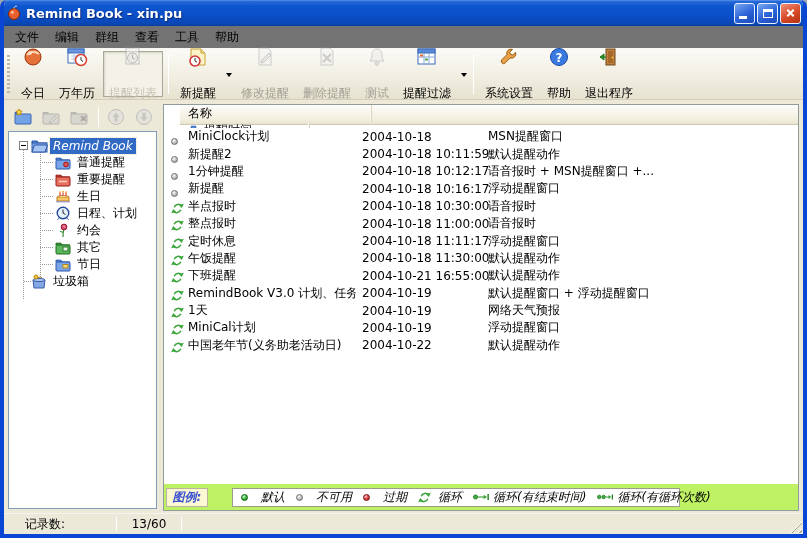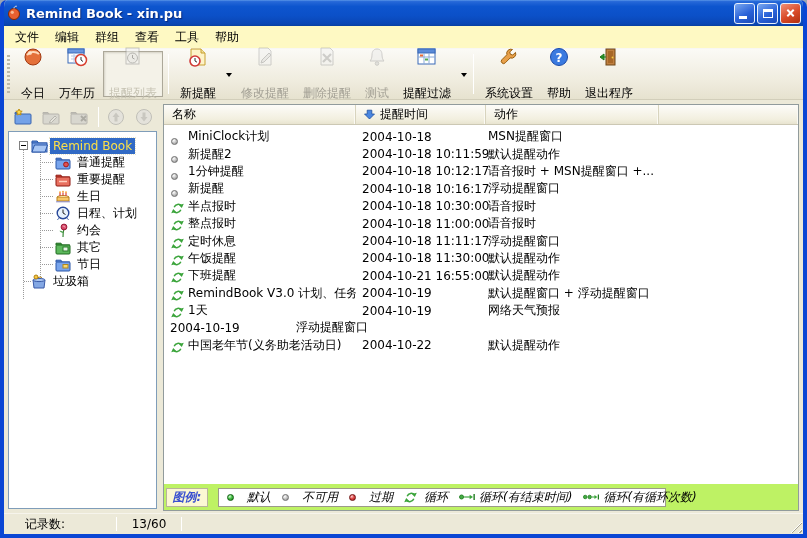--- a/index.html
+++ b/index.html
@@ -24,21 +24,21 @@
     display:flex;align-items:center;justify-content:center;position:relative;cursor:default;}
   .win-btn.min,.win-btn.max{background:linear-gradient(150deg,#7AA8F0,#2A62D8 55%,#1A4AB8);}
   .win-btn.close{background:linear-gradient(150deg,#F09078,#D84A28 55%,#B03010);}
   .g-min{position:absolute;left:4px;bottom:4px;width:8px;height:3px;background:#fff;}
   .g-max{width:10px;height:9px;border:1px solid #fff;border-top:3px solid #fff;}
   .g-close{position:relative;width:11px;height:11px;}
   .g-close::before,.g-close::after{content:"";position:absolute;left:1px;top:4.5px;width:9px;height:2px;background:#fff;}
   .g-close::before{transform:rotate(45deg);}
   .g-close::after{transform:rotate(-45deg);}
   
-  .menubar{position:absolute;left:0;right:0;top:26px;height:22px;display:flex;align-items:center;padding-left:3px;background:#fef9c3;}
+  .menubar{position:absolute;left:0;right:0;top:26px;height:22px;display:flex;align-items:center;padding-left:3px;background:#737373;}
   .menu-item{padding:2px 8px;white-space:nowrap;}
   
   .toolbar{position:absolute;left:0;right:0;top:48px;height:52px;display:flex;align-items:center;
     background:linear-gradient(180deg,#FBFAF6,#F0EDE0 60%,#E6E2CF);border-bottom:1px solid #D2CEBA;border-top:1px solid #F8F7F2;}
   .tb-grip{width:3px;height:38px;margin:0 4px 0 3px;
     background:repeating-linear-gradient(180deg,#BBB8A8 0 2px,rgba(0,0,0,0) 2px 4px);}
   .tb-btn{display:flex;flex-direction:column;align-items:center;justify-content:center;height:46px;
     padding:1px 5px;margin:0 1px;border:1px solid rgba(0,0,0,0);background:none;color:#000;}
   .tb-icon{height:24px;display:flex;align-items:center;justify-content:center;}
   .tb-label{margin-top:17px;white-space:nowrap;}
@@ -62,42 +62,42 @@
   .vline{position:absolute;border-left:1px dotted #9A9A9A;}
   .tree-item{position:relative;height:17px;display:flex;align-items:center;white-space:nowrap;}
   .tree-item.lvl0{padding-left:22px;}
   .tree-item.lvl1{padding-left:46px;}
   .tree-item.lvl1::before{content:"";position:absolute;left:31px;top:8px;width:13px;border-top:1px dotted #9A9A9A;}
   .tree-item.trash::before{content:"";position:absolute;left:15px;top:8px;width:7px;border-top:1px dotted #9A9A9A;}
   .expander{position:absolute;left:10px;top:4px;width:9px;height:9px;background:#fff;border:1px solid #808080;display:flex;align-items:center;justify-content:center;}
   .minus{width:5px;height:1px;background:#000;}
   .tree-icon{width:19px;height:15px;display:flex;align-items:center;flex:none;}
   .tree-label{padding:1px 3px;}
-  .tree-label.selected{background:#316AC5;color:#fde047;outline:1px dotted #E8E4C8;}
+  .tree-label.selected{background:#316AC5;color:#ffffff;outline:1px dotted #E8E4C8;font-style:italic;}
   
   .right-panel{position:absolute;left:159px;right:4px;top:3px;bottom:2px;background:#fff;border:1px solid #919B9C;}
-  .thead{position:absolute;left:0;right:0;top:0;height:20px;display:flex;
-    background:linear-gradient(180deg,#FDFCF9,#F2EFDF 75%,#E8E4D0);border-bottom:1px solid #CCC8B4;}
+  .thead{position:absolute;left:16px;right:0;top:0;height:20px;display:flex;
+    background:linear-gradient(180deg,#FDFCF9,#F2EFDF 75%,#E8E4D0);border-bottom:1px solid #CCC8B4;flex-direction:column;}
   .th{display:flex;align-items:center;padding-left:8px;border-right:1px solid #D8D4BE;box-shadow:inset -1px 0 0 #FBFAF4;white-space:nowrap;}
   .th.c1{width:192px;}
   .th.c2{width:130px;}
   .th.c3{width:173px;}
   .th.cf{flex:1;border-right:none;}
   .sort-ic{display:flex;margin-right:5px;}
   .tbody{position:absolute;left:0;right:0;top:23px;bottom:27px;background:#fff;overflow:hidden;}
   .trow{height:17.4px;display:flex;align-items:center;white-space:nowrap;}
   .cell-name{width:192px;display:flex;align-items:flex-end;padding-left:7px;overflow:hidden;}
   .row-ic{width:17px;display:flex;align-items:center;flex:none;}
   .cell-time{width:130px;padding-left:6px;}
   .cell-action{width:173px;padding-left:2px;overflow:hidden;}
   
   .legend{position:absolute;left:0;right:0;bottom:0;height:26px;display:flex;align-items:center;background:#bef264;font-style:italic;}
   .legend-label{margin-left:2px;width:42px;height:19px;display:flex;align-items:center;justify-content:center;
     background:#FCF8D4;border:1px solid #B8B49A;color:#3A50D0;font-weight:bold;}
-  .legend-box{margin-left:10px;height:19px;width:448px;border:1px solid #9C9A8A;display:flex;align-items:center;gap:11px;padding:0 8px;background:#fff;}
+  .legend-box{margin-left:24px;height:19px;width:448px;border:1px solid #9C9A8A;display:flex;align-items:center;gap:11px;padding:0 8px;background:#fff;}
   .lg-item{display:flex;align-items:center;gap:3px;white-space:nowrap;}
   .dot{width:7px;height:7px;border-radius:50%;display:inline-block;flex:none;}
   .dot-gray{background:radial-gradient(circle at 35% 30%,#fff,#C8C8C8 45%,#8A8A8A);border:1px solid #6E6E6E;}
   .dot-green{background:radial-gradient(circle at 35% 30%,#D8FFD8,#48C048 45%,#1A7A1A);border:1px solid #0E5E0E;}
   .dot-red{background:radial-gradient(circle at 35% 30%,#FFD8D8,#E04848 45%,#A01818);border:1px solid #701010;}
   
   .statusbar{position:absolute;left:0;right:0;bottom:0;height:21px;background:#ECE9D8;display:flex;align-items:center;border-top:1px solid #F6F4EC;}
   .sb1{width:112px;padding-left:21px;}
   .sb2{width:64px;text-align:center;}
   .sb-div{width:1px;height:14px;background:#ACA899;border-right:1px solid #fff;}
@@ -560,20 +560,31 @@
                   <path d="M9.8 7.8A4.3 4.3 0 0 1 2.4 9" fill="none" stroke="#3BA43B" stroke-width="1.5"></path>
                   <path d="M.2 11.2L2.2 7l3 3z" fill="#3BA43B"></path>
                 </svg>
               </span>
               <span>1天</span>
             </span>
             <span class="cell-time">2004-10-19</span>
             <span class="cell-action">网络天气预报</span>
           </div>
           <div class="trow">
+            <span class="cell-name">
+              <span class="row-ic">
+                <svg width="13" height="13" viewBox="0 0 13 13">
+                  <path d="M3.2 5.2A4.3 4.3 0 0 1 10.6 4" fill="none" stroke="#3BA43B" stroke-width="1.5"></path>
+                  <path d="M12.8 1.8L10.8 6l-3-3z" fill="#3BA43B"></path>
+                  <path d="M9.8 7.8A4.3 4.3 0 0 1 2.4 9" fill="none" stroke="#3BA43B" stroke-width="1.5"></path>
+                  <path d="M.2 11.2L2.2 7l3 3z" fill="#3BA43B"></path>
+                </svg>
+              </span>
+              <span>MiniCal计划</span>
+            </span>
             <span class="cell-time">2004-10-19</span>
             <span class="cell-action">浮动提醒窗口</span>
           </div>
           <div class="trow">
             <span class="cell-name">
               <span class="row-ic">
                 <svg width="13" height="13" viewBox="0 0 13 13">
                   <path d="M3.2 5.2A4.3 4.3 0 0 1 10.6 4" fill="none" stroke="#3BA43B" stroke-width="1.5"></path>
                   <path d="M12.8 1.8L10.8 6l-3-3z" fill="#3BA43B"></path>
                   <path d="M9.8 7.8A4.3 4.3 0 0 1 2.4 9" fill="none" stroke="#3BA43B" stroke-width="1.5"></path>

